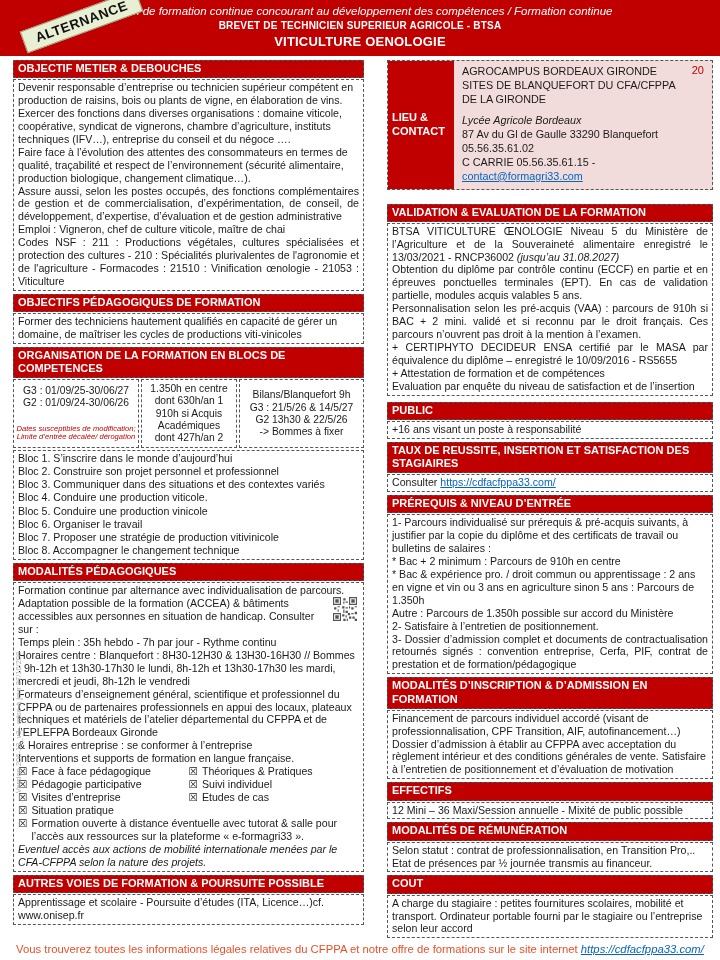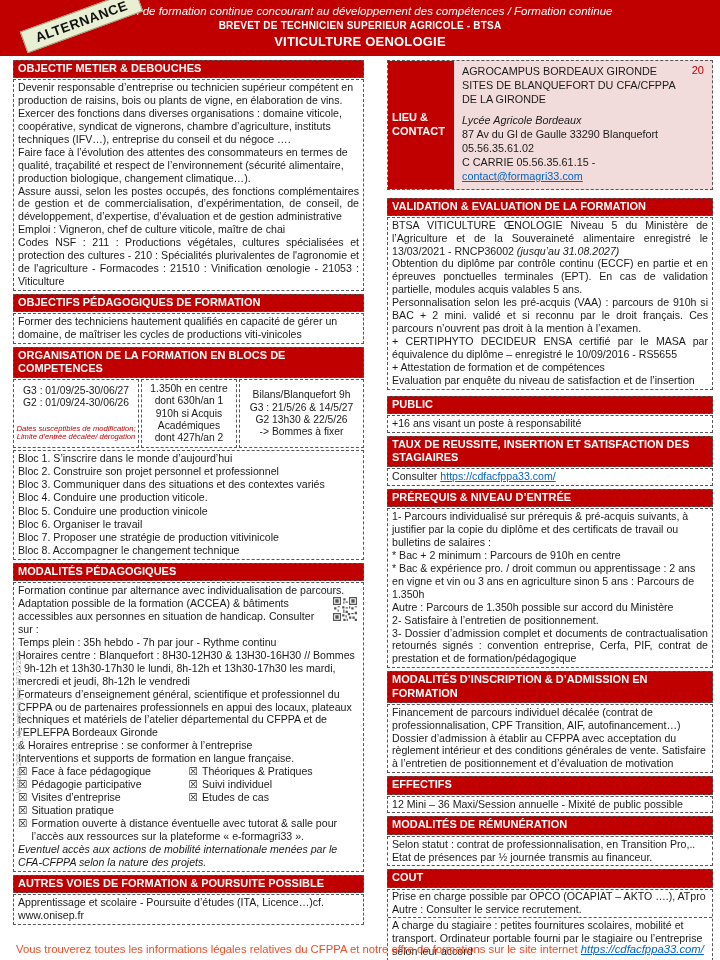--- a/index.html
+++ b/index.html
@@ -209,21 +209,21 @@
         <div class="lieu-content">
           <span class="page-num">20</span>
           <div class="b" style="padding-right:22px;">AGROCAMPUS  BORDEAUX GIRONDE SITES DE BLANQUEFORT DU CFA/CFPPA  DE LA GIRONDE</div>
           <div class="i" style="margin-top:8px;">Lycée Agricole Bordeaux</div>
           <div>87 Av du Gl de Gaulle 33290 Blanquefort 05.56.35.61.02</div>
           <div><span>C CARRIE 05.56.35.61.15 - </span><a href="#" class="link">contact@formagri33.com</a></div>
         </div>
       </div>
     </div>
 
-    <div class="section" style="margin-top:8px;">
+    <div class="section" style="margin-top:14px;">
       <div class="sec-h">VALIDATION &amp; EVALUATION DE LA FORMATION</div>
       <div class="sec-b">
         <p class="just"><span class="b">BTSA VITICULTURE ŒNOLOGIE</span><span> Niveau 5 du Ministère de l’Agriculture et de la Souveraineté alimentaire enregistré le 13/03/2021 - RNCP36002 </span><span class="i">(jusqu’au 31.08.2027)</span></p>
         <p class="just">Obtention du diplôme par contrôle continu (ECCF) en partie et en épreuves ponctuelles terminales (EPT). En cas de validation partielle, modules acquis valables 5 ans.</p>
         <p class="just">Personnalisation selon les pré-acquis (VAA) : parcours de 910h si BAC + 2 mini. validé et si reconnu par le droit français. Ces parcours n’ouvrent pas droit à la mention à l’examen.</p>
         <p class="just"><span class="b">+ CERTIPHYTO DECIDEUR ENSA certifié par le MASA</span><span> par équivalence du diplôme – enregistré le 10/09/2016 - RS5655</span></p>
         <p class="b">+ Attestation de formation  et de compétences</p>
         <p>Evaluation par enquête du niveau de satisfaction et de l’insertion</p>
       </div>
     </div>
@@ -250,21 +250,21 @@
         <p>* Bac &amp; expérience pro. / droit commun ou apprentissage : 2 ans en vigne et vin ou 3 ans en agriculture sinon 5 ans : Parcours de 1.350h</p>
         <p>Autre : Parcours de 1.350h possible sur accord du Ministère</p>
         <p><span class="b">2-</span><span> Satisfaire à l’entretien de positionnement.</span></p>
         <p class="just"><span class="b">3-</span><span> Dossier d’admission complet et documents de contractualisation retournés signés : convention entreprise, Cerfa, PIF, contrat de prestation et de formation/pédagogique</span></p>
       </div>
     </div>
 
     <div class="section">
       <div class="sec-h">MODALITÉS D’INSCRIPTION &amp; D’ADMISSION EN FORMATION</div>
       <div class="sec-b">
-        <p>Financement de parcours individuel décalée (contrat de professionnalisation, CPF Transition, AIF, autofinancement…)</p>
+        <p>Financement de parcours individuel accordé (visant de professionnalisation, CPF Transition, AIF, autofinancement…)</p>
         <p>Dossier d’admission à établir au CFPPA avec acceptation du règlement intérieur et des conditions générales de vente. Satisfaire à l’entretien de positionnement et d’évaluation de motivation</p>
       </div>
     </div>
 
     <div class="section">
       <div class="sec-h">EFFECTIFS</div>
       <div class="sec-b">
         <p>12 Mini – 36 Maxi/Session annuelle - Mixité de public possible</p>
       </div>
     </div>
@@ -273,24 +273,20 @@
       <div class="sec-h">MODALITÉS DE RÉMUNÉRATION</div>
       <div class="sec-b">
         <p>Selon statut : contrat de professionnalisation, en Transition Pro,..</p>
         <p>Etat de présences par ½ journée transmis au financeur.</p>
       </div>
     </div>
 
     <div class="section">
       <div class="sec-h">COUT</div>
       <div class="sec-b">
-        <div class="cout-sub">
-          <p>Prise en charge possible par OPCO (OCAPIAT – AKTO ….), ATpro</p>
-          <p>Autre : Consulter le service recrutement.</p>
-        </div>
         <p>A charge du stagiaire : petites fournitures scolaires, mobilité et transport. Ordinateur portable fourni par le stagiaire ou l’entreprise selon leur accord</p>
       </div>
     </div>
 
   </div>
 </div>
 
 <div class="side-note">Version 206-13_v3 - mise à jour 27/10/208</div>
 
 <div class="footer">

